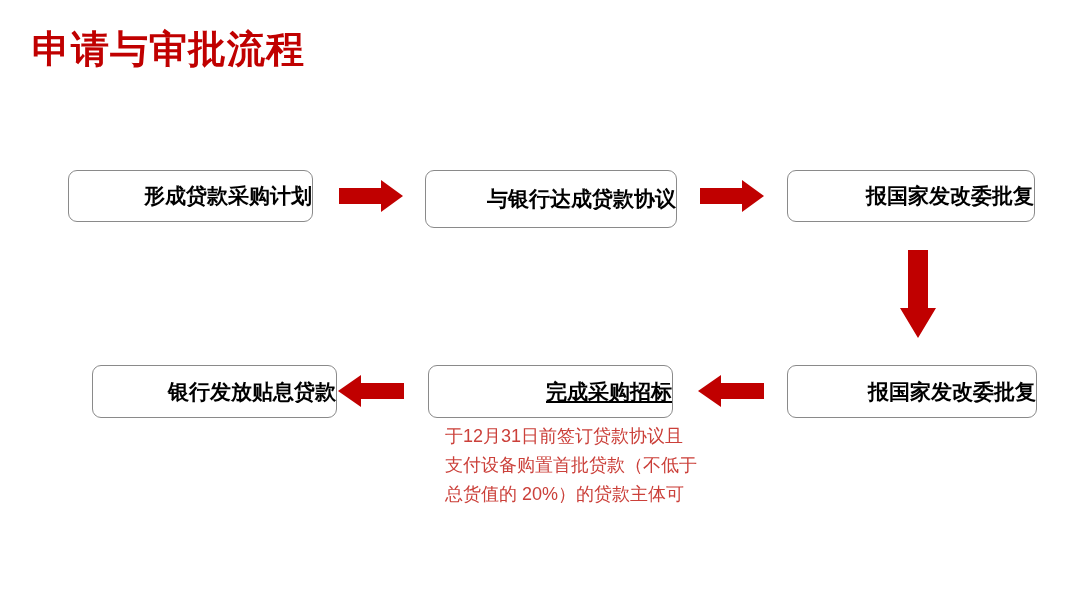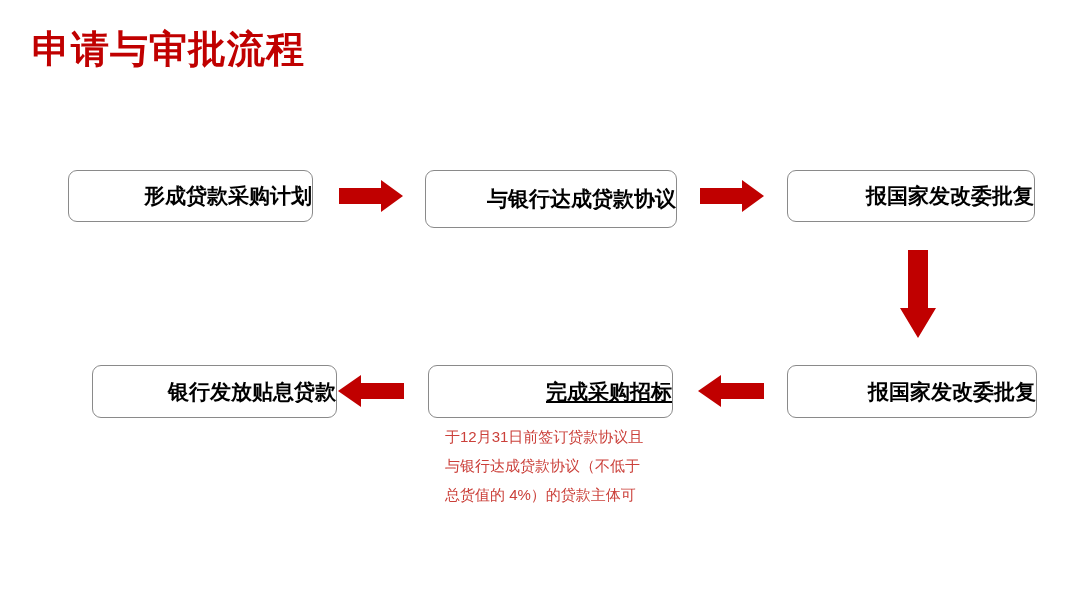--- a/index.html
+++ b/index.html
@@ -58,21 +58,21 @@
   #arrow2 { left: 700px; top: 180px; }
   #arrow3 { left: 900px; top: 250px; }
   #arrow4 { left: 698px; top: 375px; }
   #arrow5 { left: 338px; top: 375px; }
 
   .note {
     position: absolute;
     left: 445px;
     top: 422px;
     color: var(--note, #cb403a);
-    font-size: 15px;
+    font-size: 18px;
     line-height: 29px;
     font-weight: 400;
     white-space: nowrap;
   }
 </style>
 </head>
 <body>
 
 <div class="slide">
 
@@ -127,17 +127,17 @@
         <polygon points="66,8 23,8 23,0 0,16 23,32 23,24 66,24" fill="currentColor"></polygon>
       </svg>
   </span>
 
   <div class="box" id="box6">
     <span>银行发放贴息贷款</span>
   </div>
 
   <div class="note">
     <div>于12月31日前签订贷款协议且</div>
-    <div>与银行达成贷款协议（不低于</div>
-    <div>总货值的 4%）的贷款主体可</div>
+    <div>支付设备购置首批贷款（不低于</div>
+    <div>总货值的 20%）的贷款主体可</div>
   </div>
 
 </div>
 
 </body></html>

